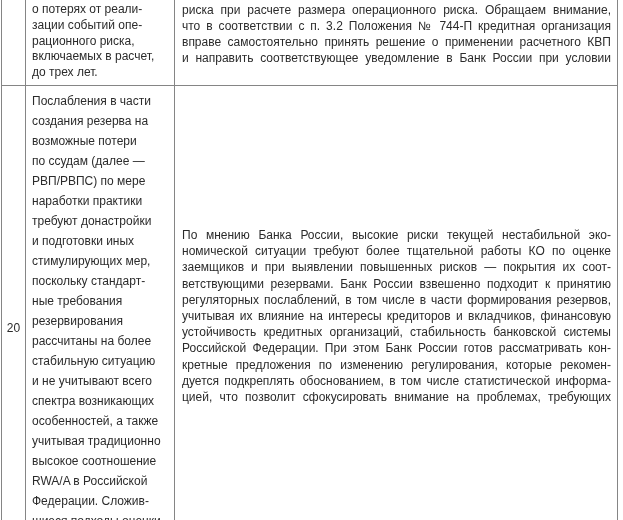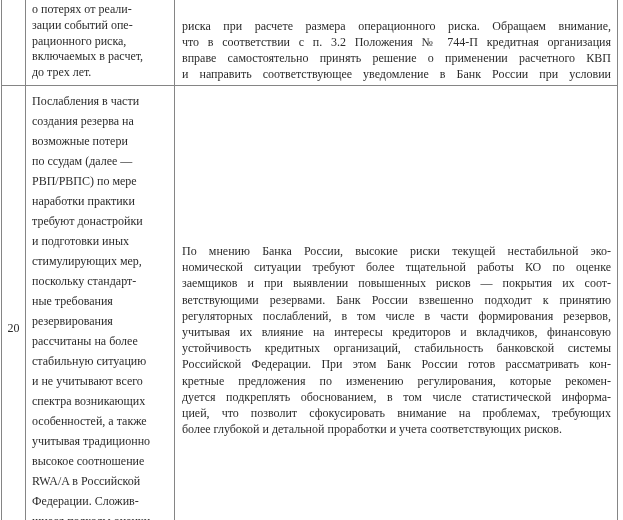--- a/index.html
+++ b/index.html
@@ -2,21 +2,21 @@
 <html><head>
 <meta charset="utf-8">
 <style>
   html, body { margin: 0; padding: 0; background: #ffffff; }
   .page {
     position: relative;
     width: 623px;
     height: 520px;
     overflow: hidden;
     background: #ffffff;
-    font-family: Liberation Serif, serif;
+    font-family: Liberation Sans, sans-serif;
     color: #2b2b2b;
     font-size: 12px;
   }
   .table {
     position: absolute;
     top: 0;
     left: 1px;
     width: 617px;
     box-sizing: border-box;
     border-left: 1.5px solid #858585;
@@ -53,21 +53,20 @@
     white-space: pre-line;
     line-height: 20px;
     text-align: left;
   }
   .row-prev .lines { line-height: 15.8px; }
   .just {
     white-space: pre-line;
     line-height: 16.2px;
     text-align: justify;
     text-align-last: justify;
-    margin-top: 16px;
   }
   .row-prev .just { line-height: 16px; }
   .lastline {
     line-height: 16.2px;
     text-align: left;
     white-space: nowrap;
   }
   .row-prev .lastline { line-height: 16px; }
   .row-18 .cell-left { padding-top: 5px; }
   .row-18 .cell-right { padding-top: 141px; }
@@ -140,18 +139,17 @@
 номической ситуации требуют более тщательной работы КО по оценке
 заемщиков и при выявлении повышенных рисков — покрытия их соот-
 ветствующими резервами. Банк России взвешенно подходит к принятию
 регуляторных послаблений, в том числе в части формирования резервов,
 учитывая их влияние на интересы кредиторов и вкладчиков, финансовую
 устойчивость кредитных организаций, стабильность банковской системы
 Российской Федерации. При этом Банк России готов рассматривать кон-
 кретные предложения по изменению регулирования, которые рекомен-
 дуется подкреплять обоснованием, в том числе статистической информа-
 цией, что позволит сфокусировать внимание на проблемах, требующих</div>
-        <div class="lastline">более глубокой и детальной проработки и учета соответствующих рисков.</div>
       </div>
     </div>
 
   </div>
 </div>
 
 </body></html>

